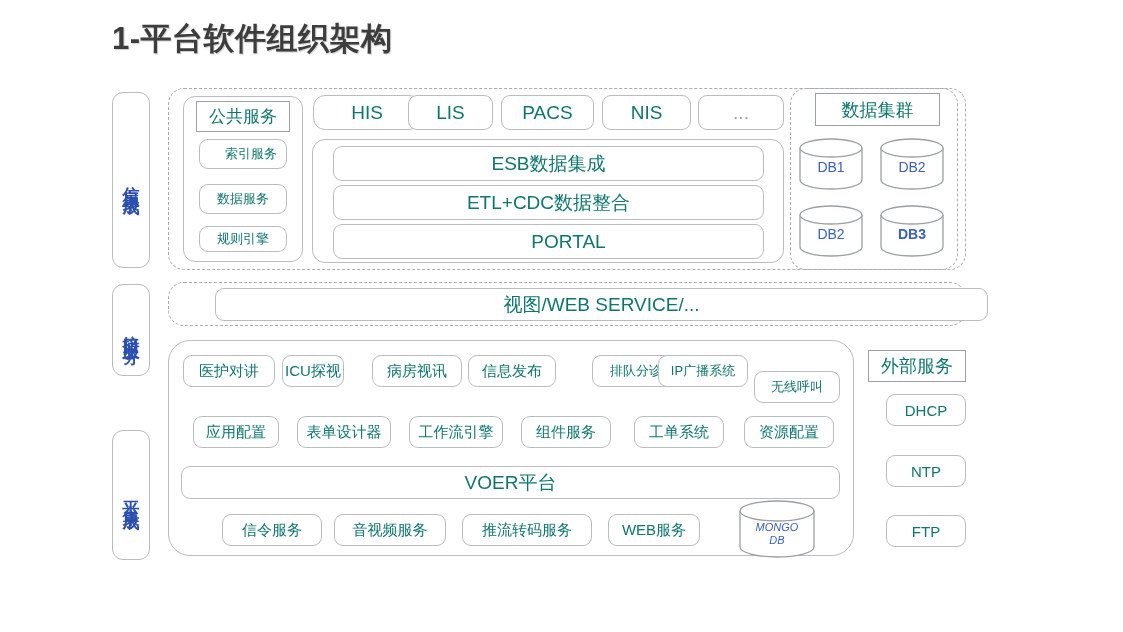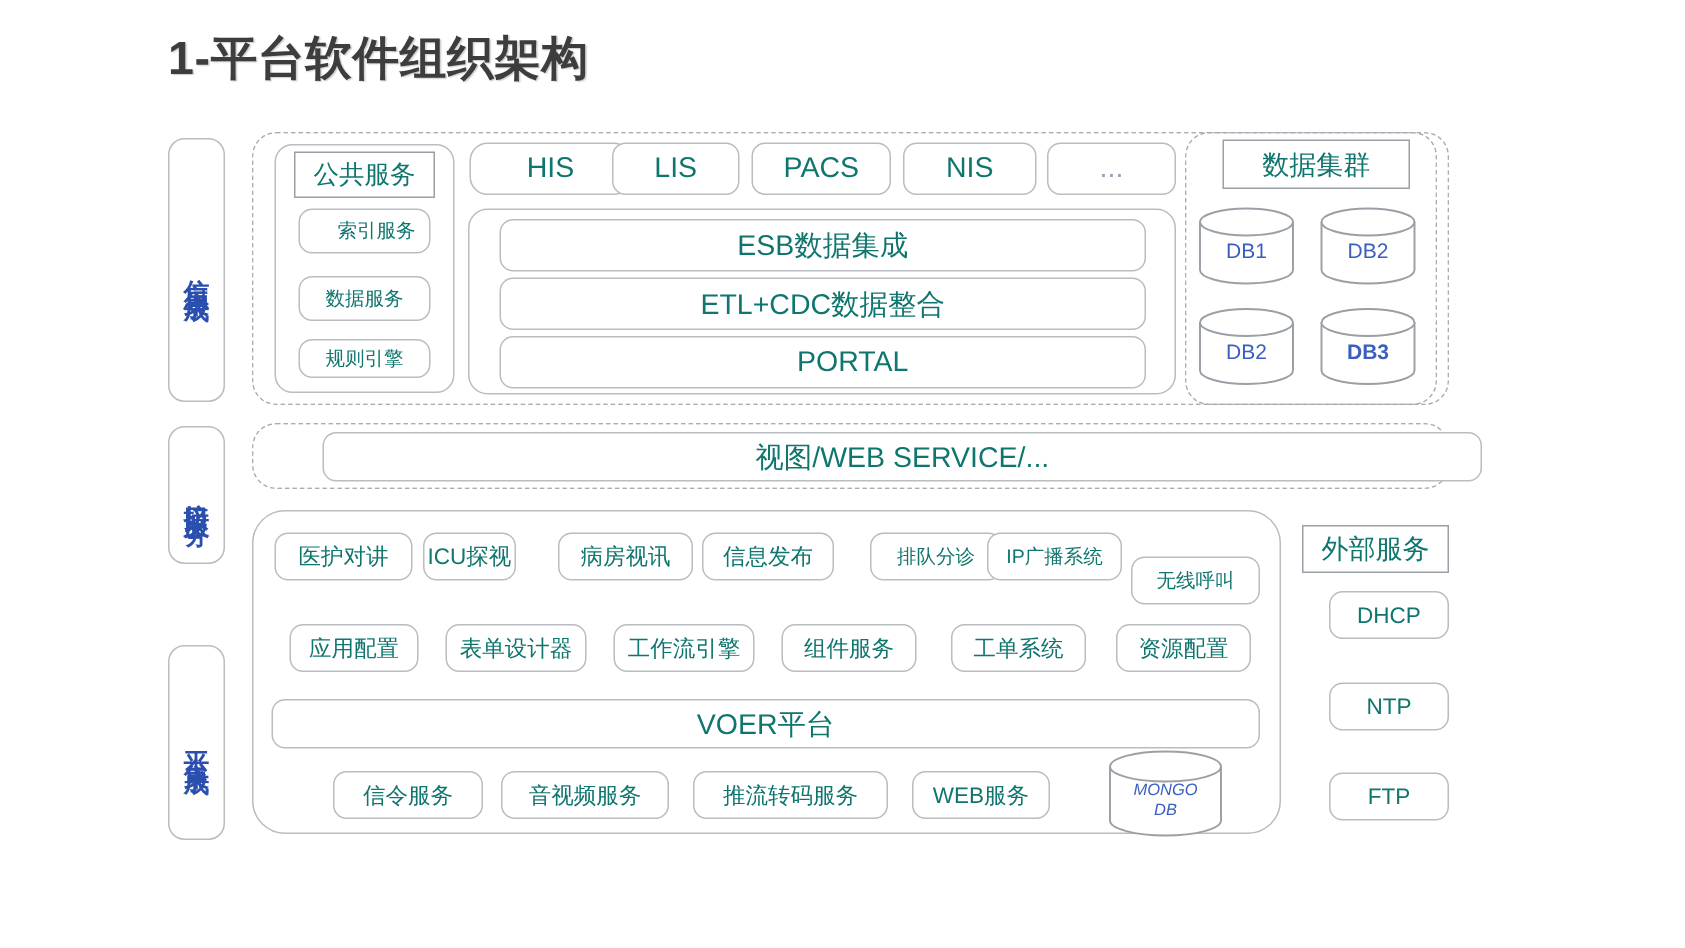--- a/index.html
+++ b/index.html
@@ -177,21 +177,21 @@
 
 <div class="dashed-box" style="left:168px; top:282px; width:798px; height:44px;"></div>
 <div class="node big" style="left:179px; top:288px; width:773px; height:33px;margin-left:36px;">视图/WEB SERVICE/...</div>
 
 <div class="solid-box" style="left:168px; top:340px; width:686px; height:216px; border-radius:22px;"></div>
 
 <div class="node" style="left:183px; top:355px; width:92px; height:32px;">医护对讲</div>
 <div class="node" style="left:282px; top:355px; width:62px; height:32px;">ICU探视</div>
 <div class="node" style="left:372px; top:355px; width:90px; height:32px;">病房视讯</div>
 <div class="node" style="left:468px; top:355px; width:88px; height:32px;">信息发布</div>
-<div class="node small" style="left:580px; top:355px; width:88px; height:32px;">排队分诊</div>
+<div class="node small" style="left:592px; top:355px; width:88px; height:32px;">排队分诊</div>
 <div class="node small" style="left:658px; top:355px; width:90px; height:32px;">IP广播系统</div>
 <div class="node small" style="left:754px; top:355px; width:86px; height:32px;margin-top:16px;">无线呼叫</div>
 
 <div class="node" style="left:193px; top:416px; width:86px; height:32px;">应用配置</div>
 <div class="node" style="left:297px; top:416px; width:94px; height:32px;">表单设计器</div>
 <div class="node" style="left:409px; top:416px; width:94px; height:32px;">工作流引擎</div>
 <div class="node" style="left:521px; top:416px; width:90px; height:32px;">组件服务</div>
 <div class="node" style="left:634px; top:416px; width:90px; height:32px;">工单系统</div>
 <div class="node" style="left:744px; top:416px; width:90px; height:32px;">资源配置</div>
 

